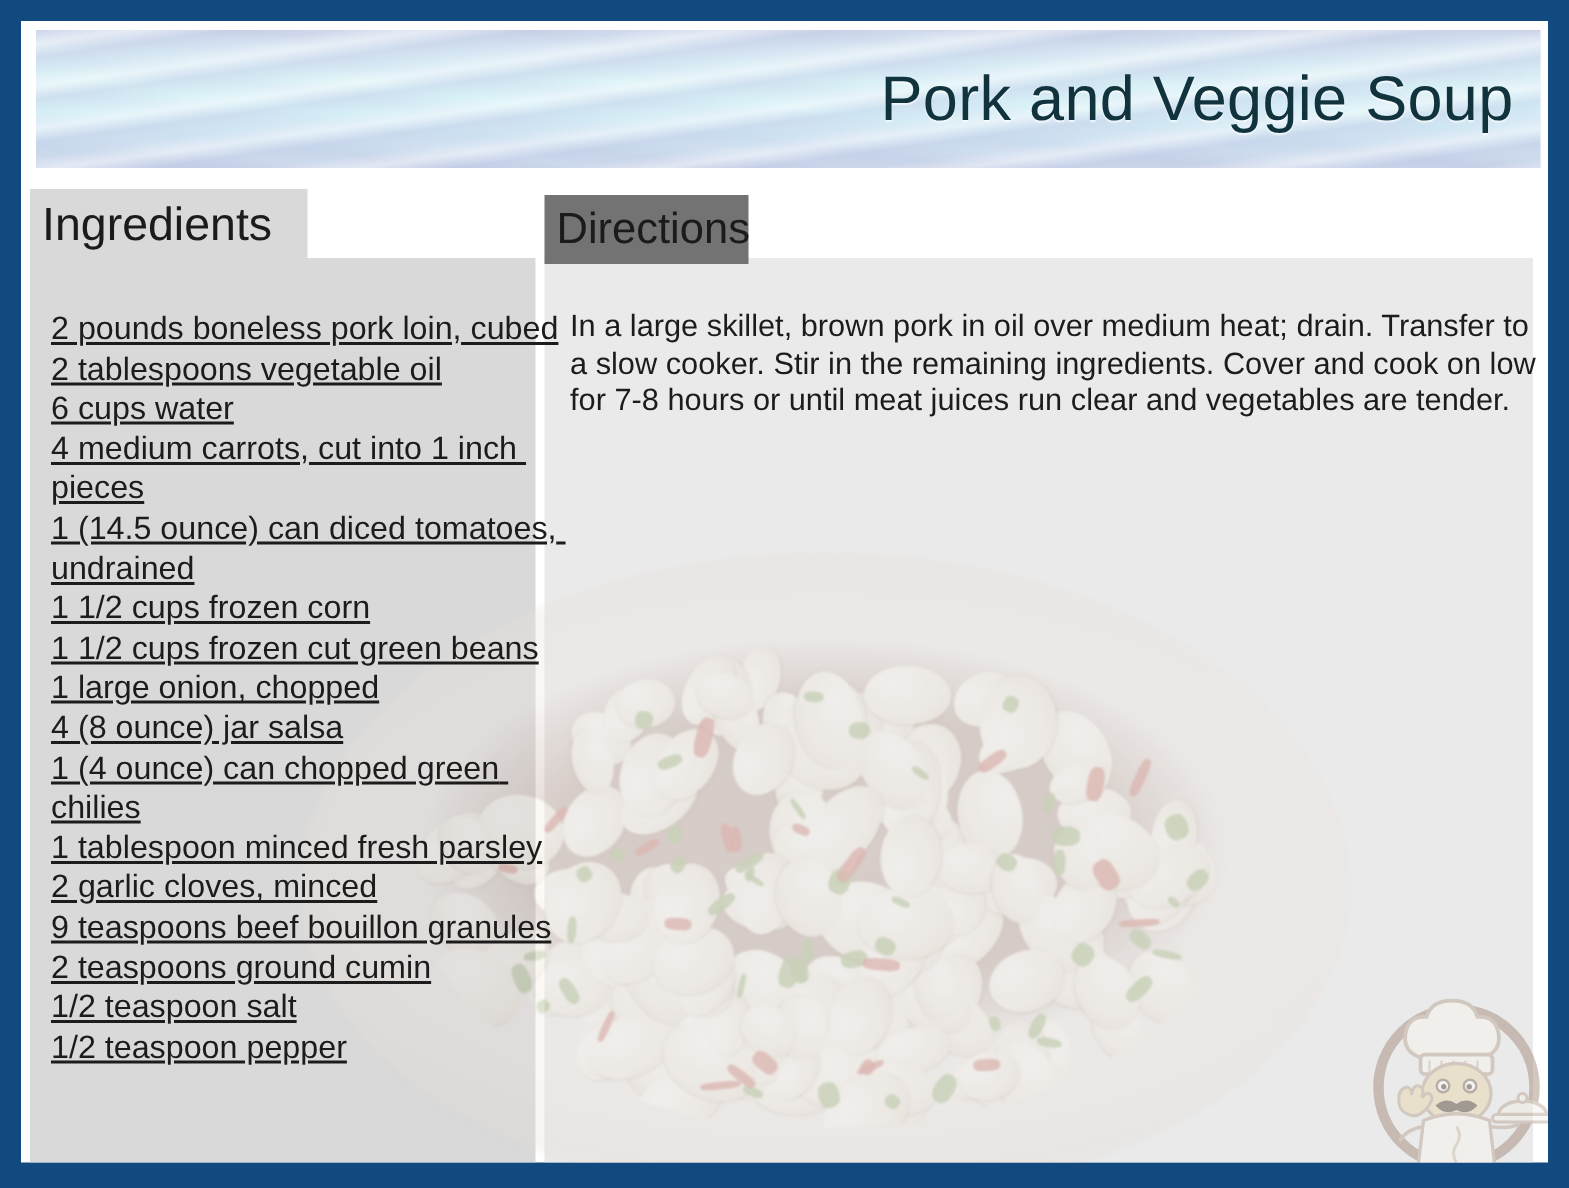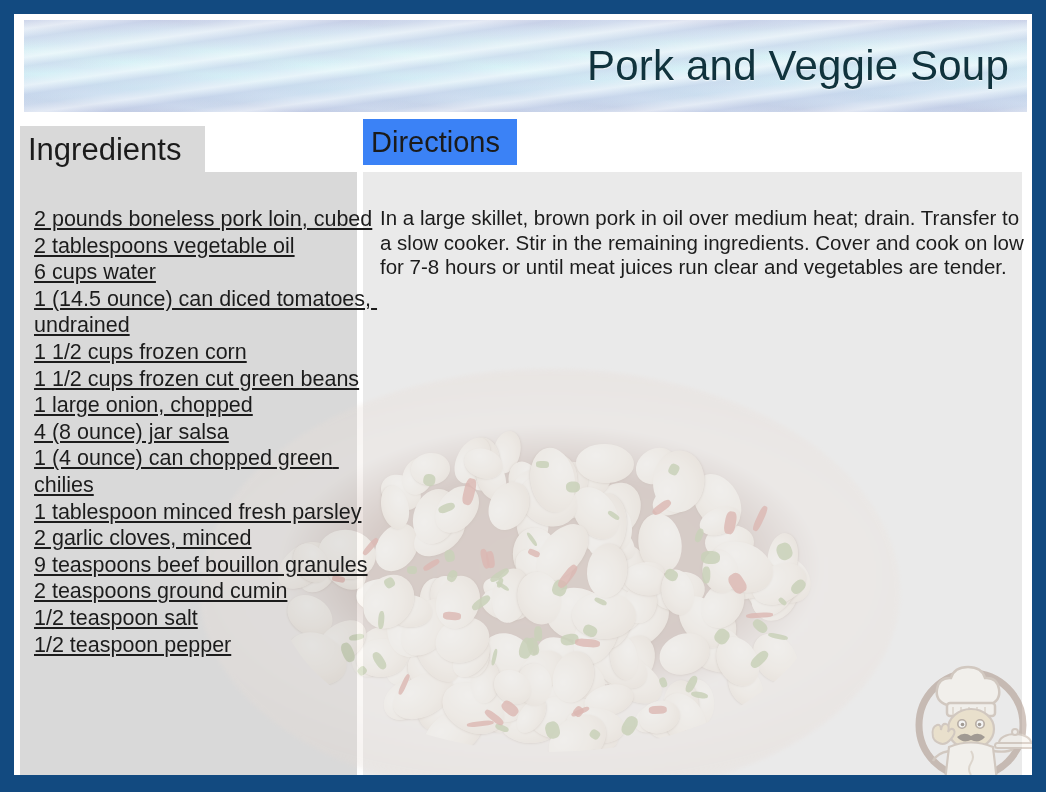--- a/index.html
+++ b/index.html
@@ -91,24 +91,24 @@
     box-sizing: border-box;
   }
   #ingredients-tab {
     left: 6px;
     top: 112px;
     width: 185px;
     height: 48px;
   }
   #directions-tab {
     left: 349px;
-    top: 105px;
-    width: 154px;
+    top: 116px;
+    width: 136px;
     height: 46px;
-    background: #3b82f6;
+    background: #737373;
   }
   .tab-label {
     font-size: 31px;
     color: #1b1b1b;
     white-space: nowrap;
   }
   #directions-tab .tab-label { font-size: 29px; }
 
   
   .bowl {
@@ -436,20 +436,21 @@
   </div>
 
   <div class="tab" id="directions-tab">
     <span class="tab-label">Directions</span>
   </div>
 
   <div id="ingredients-list">
       <div class="ing-line">2 pounds boneless pork loin, cubed</div>
       <div class="ing-line">2 tablespoons vegetable oil</div>
       <div class="ing-line">6 cups water</div>
+      <div class="ing-line">4 medium carrots, cut into 1 inch pieces</div>
       <div class="ing-line">1 (14.5 ounce) can diced tomatoes, undrained</div>
       <div class="ing-line">1 1/2 cups frozen corn</div>
       <div class="ing-line">1 1/2 cups frozen cut green beans</div>
       <div class="ing-line">1 large onion, chopped</div>
       <div class="ing-line">4 (8 ounce) jar salsa</div>
       <div class="ing-line">1 (4 ounce) can chopped green chilies</div>
       <div class="ing-line">1 tablespoon minced fresh parsley</div>
       <div class="ing-line">2 garlic cloves, minced</div>
       <div class="ing-line">9 teaspoons beef bouillon granules</div>
       <div class="ing-line">2 teaspoons ground cumin</div>

